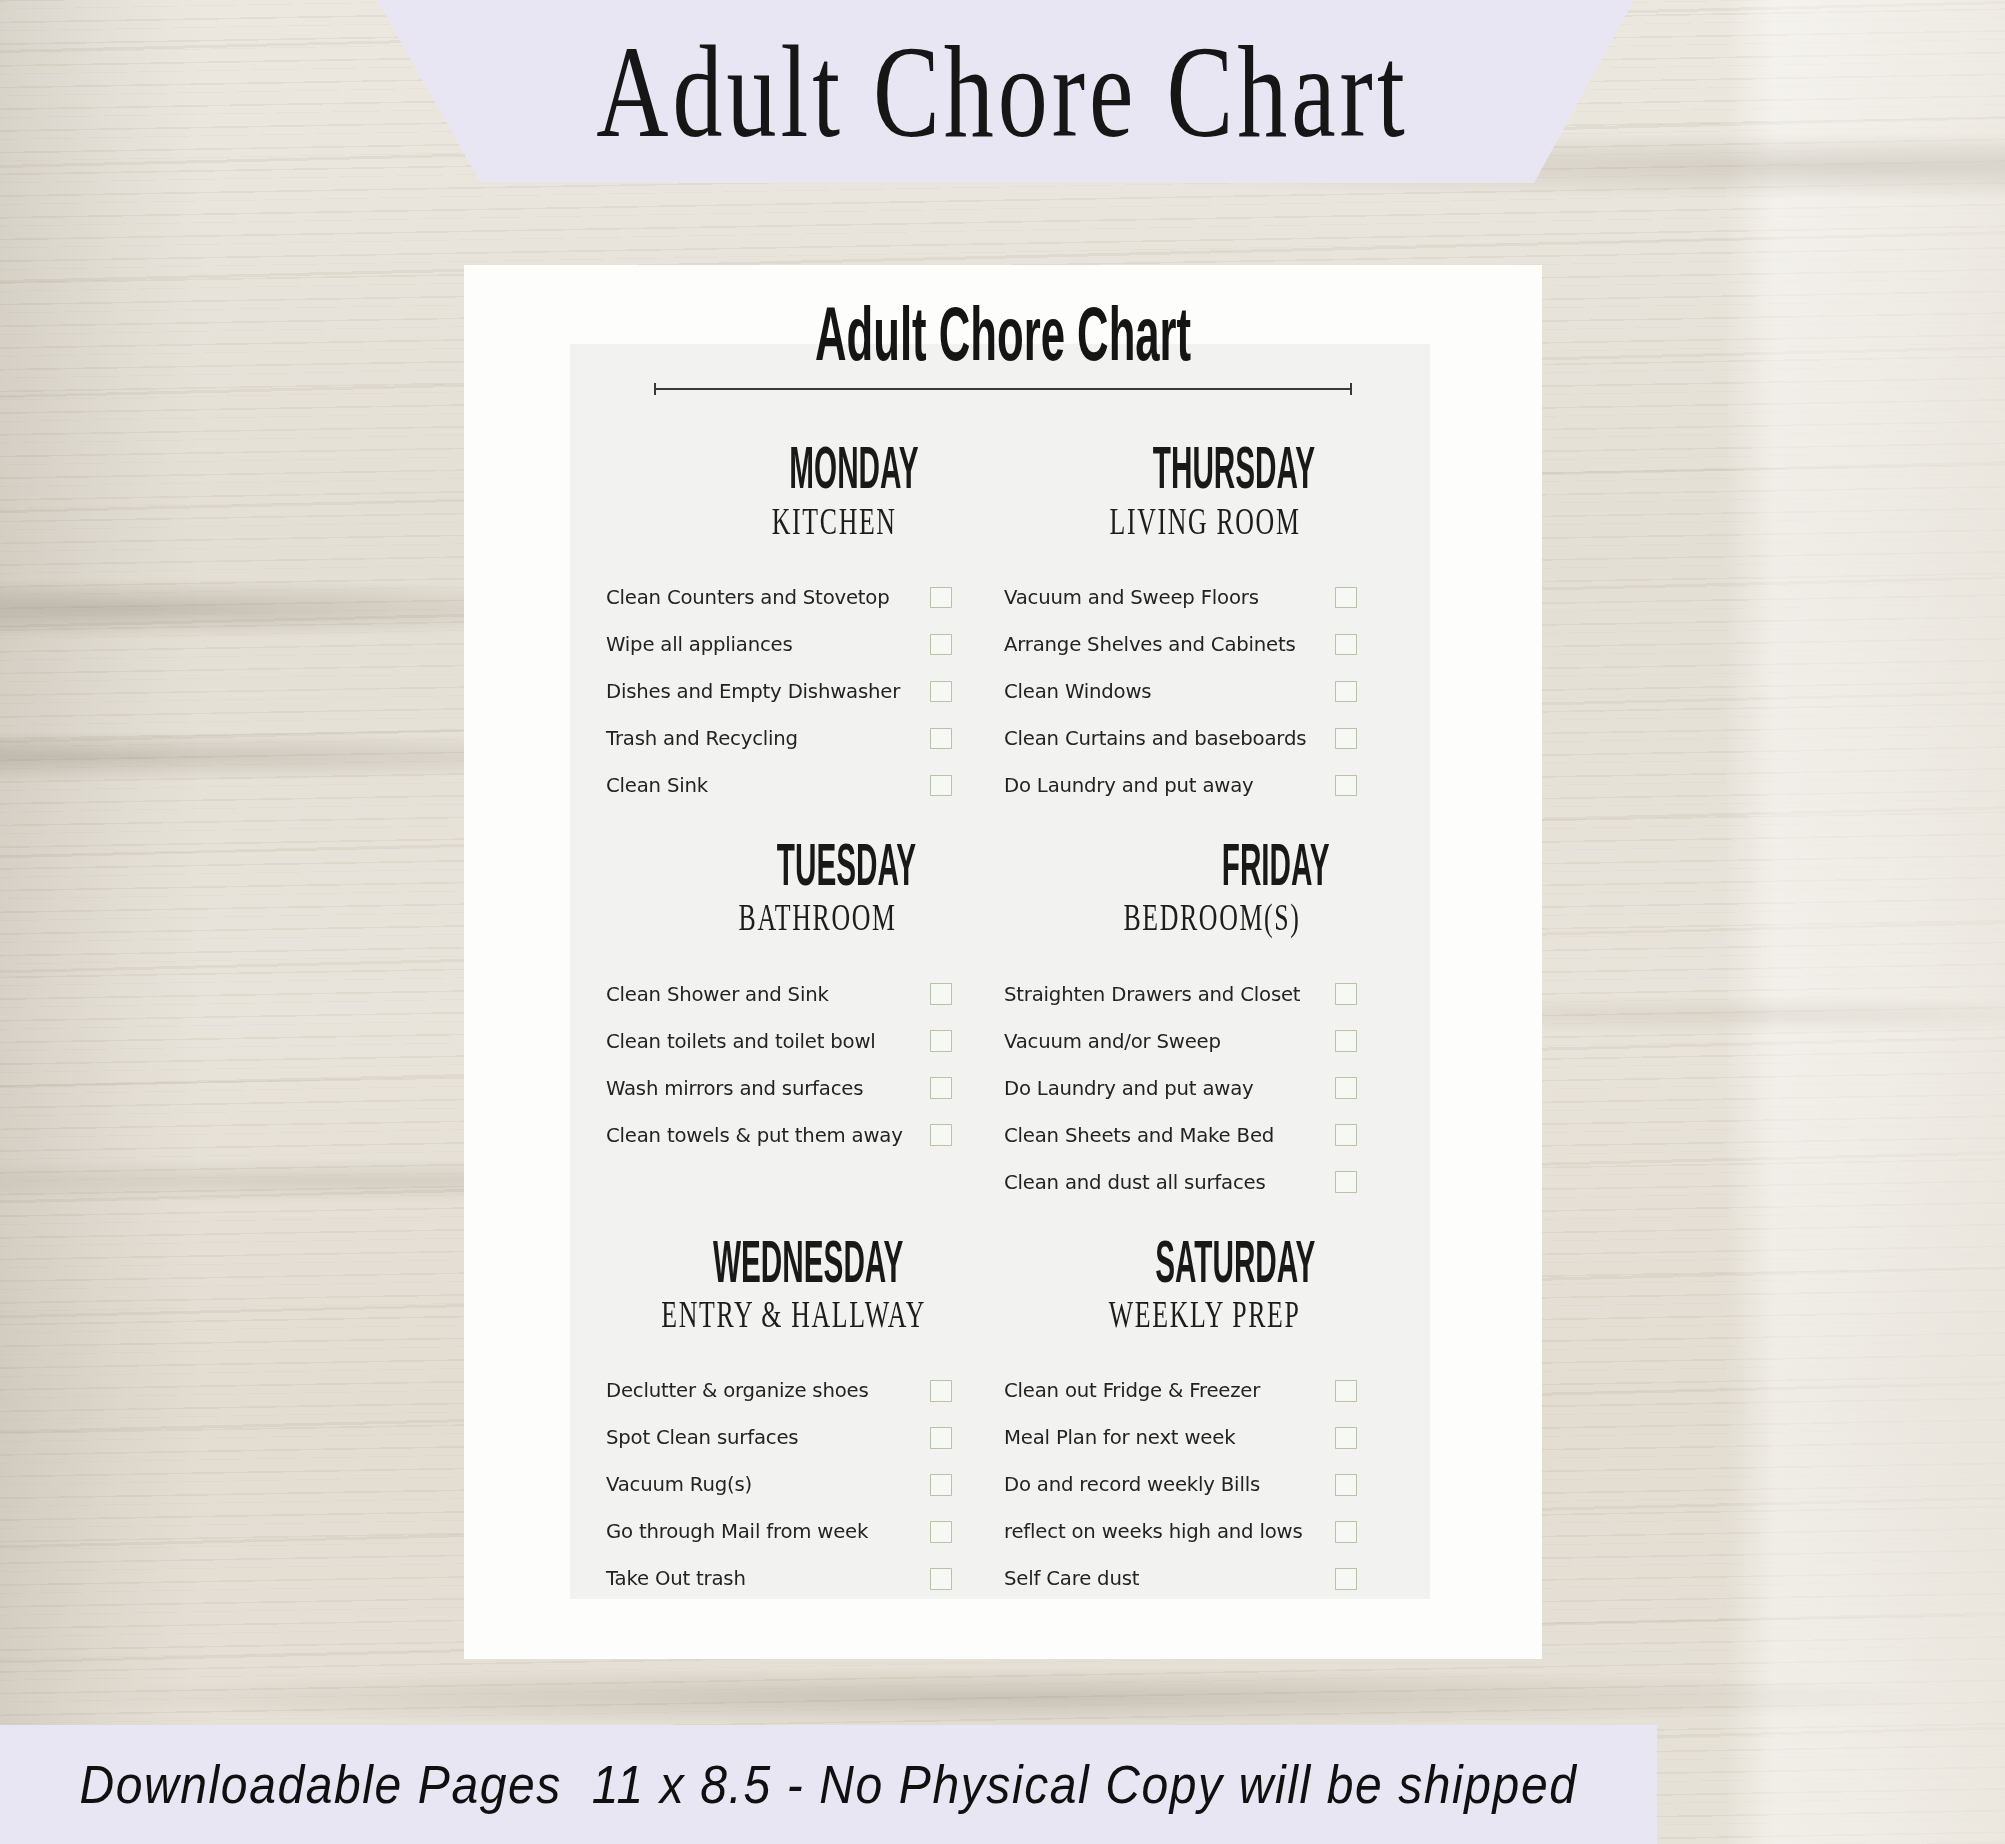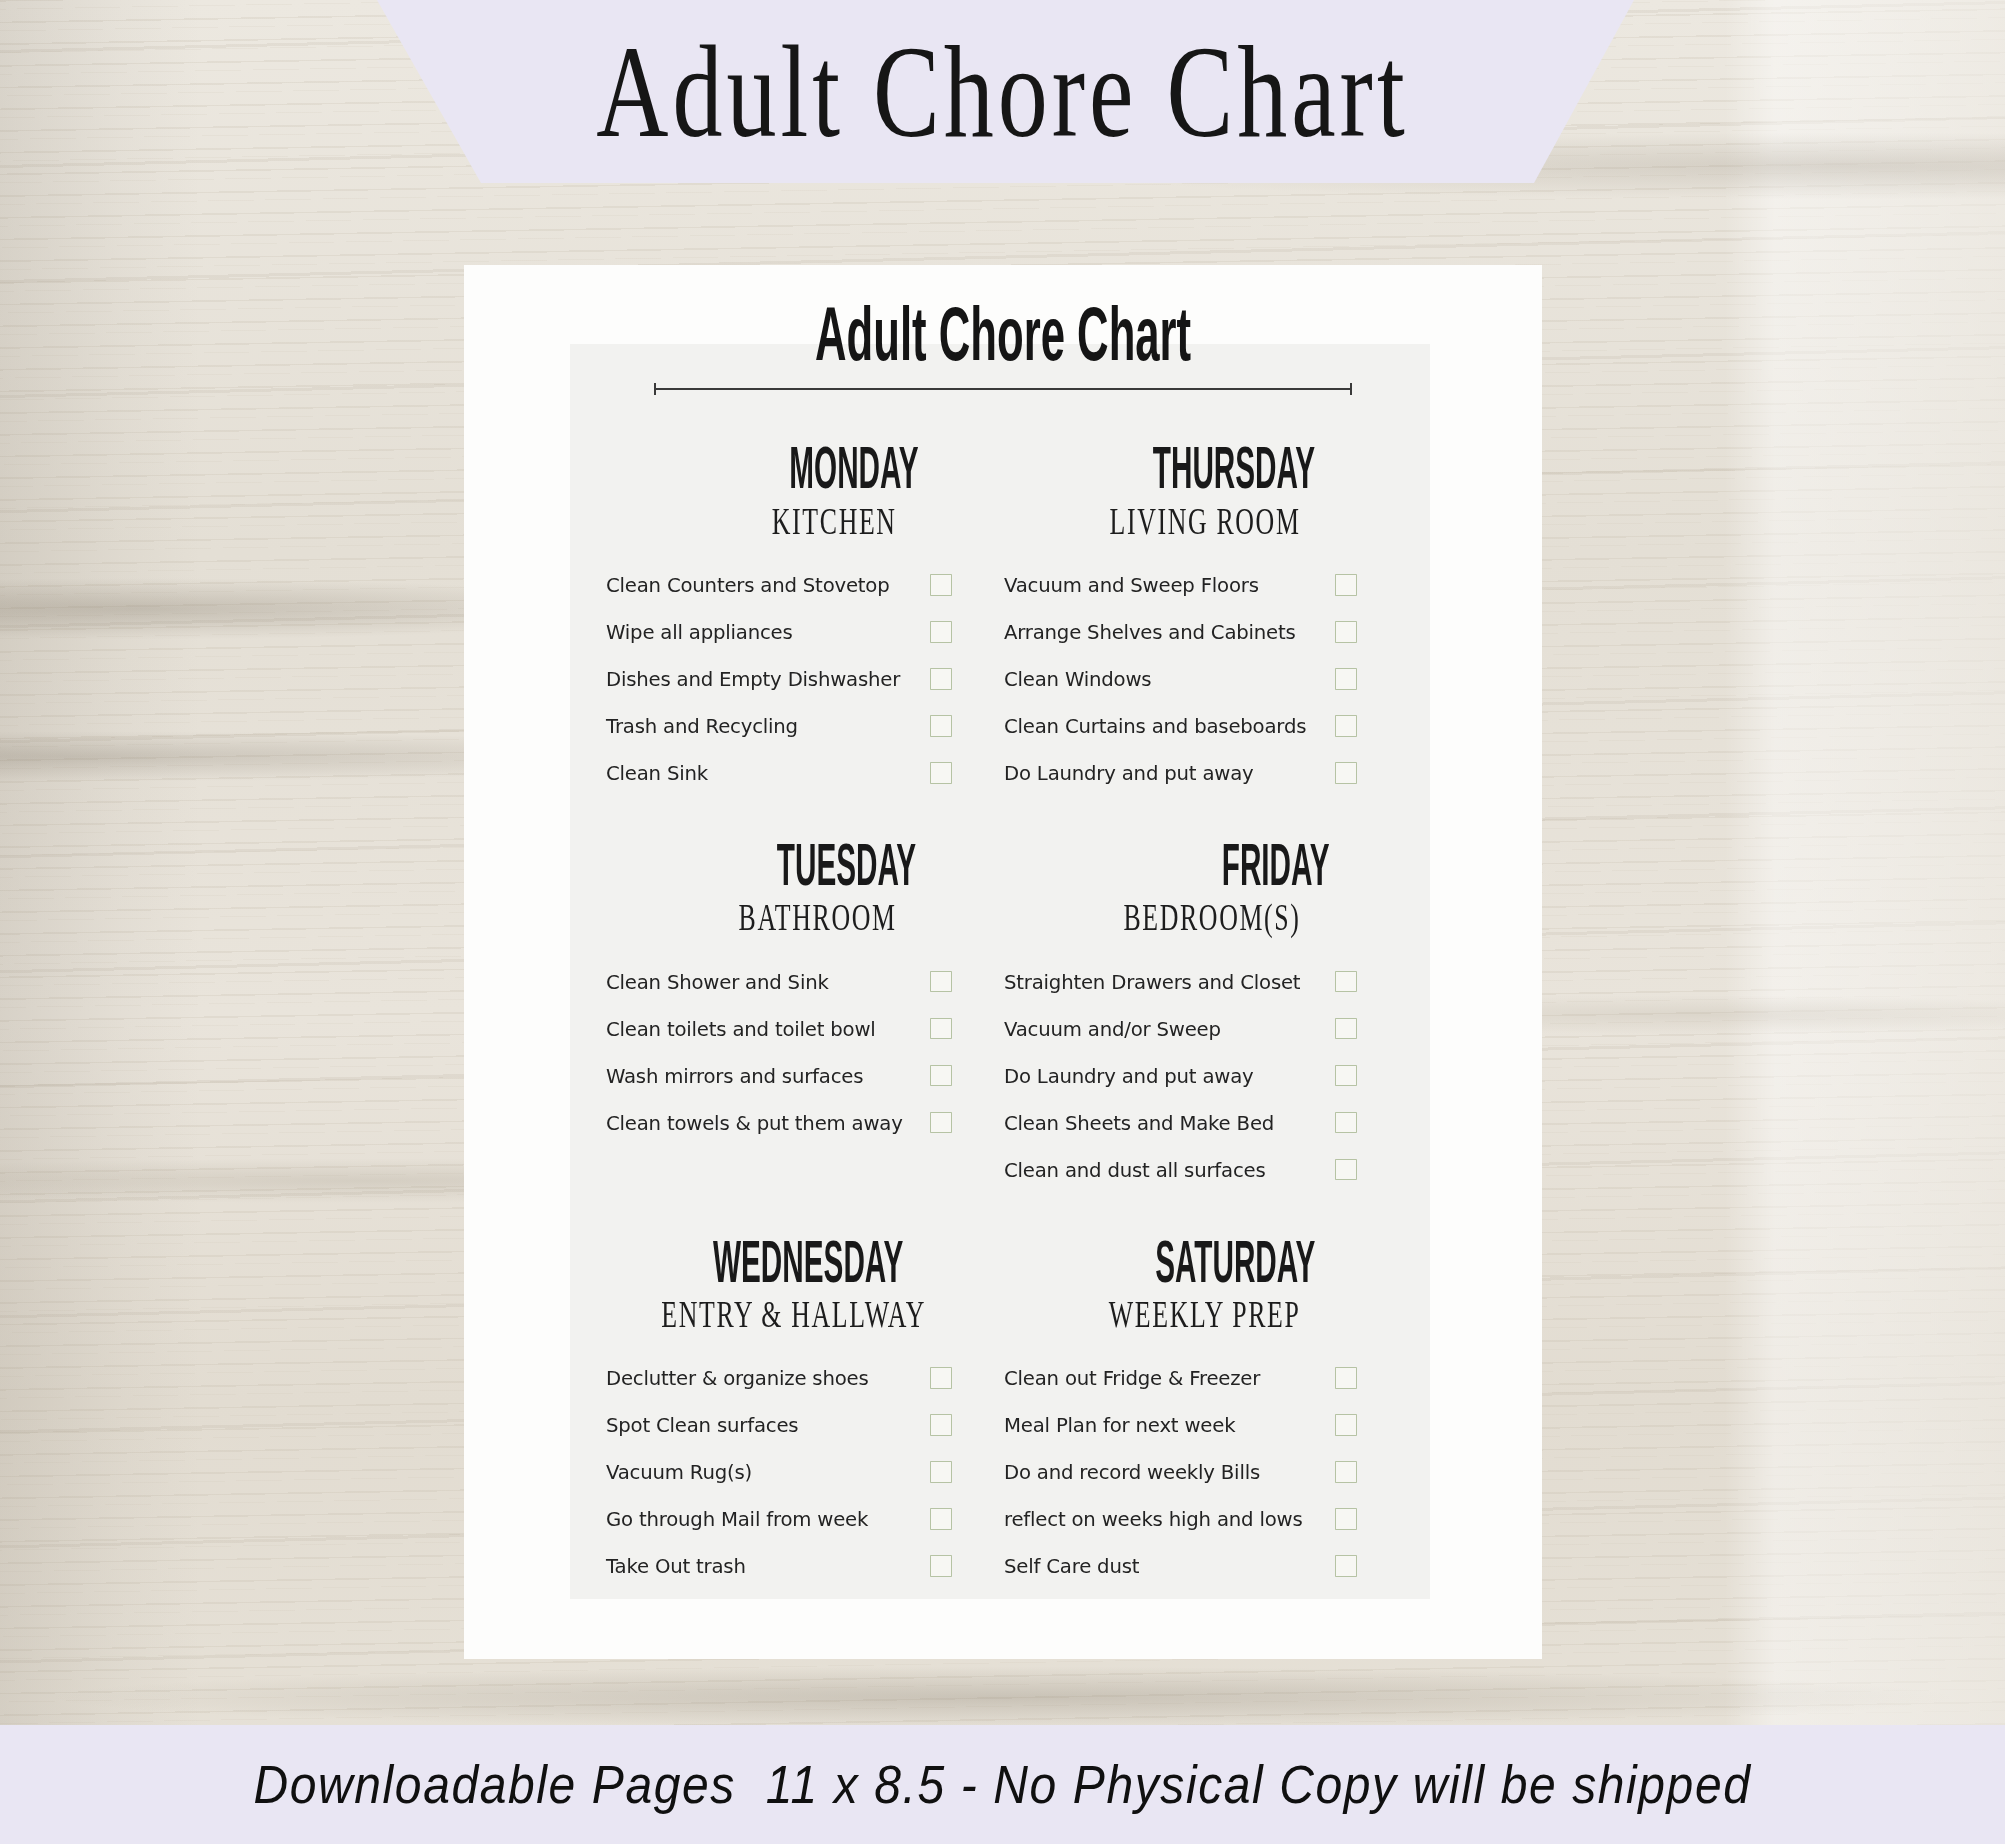--- a/index.html
+++ b/index.html
@@ -65,33 +65,33 @@
   .day-section{margin-bottom:29px;}
   .sec-head{text-align:right;margin-bottom:30.5px;}
   .day{font-family:"Liberation Sans",sans-serif;font-weight:bold;font-size:45px;line-height:54px;color:#191919;white-space:nowrap;}
   .day-squish{display:inline-block;transform:scale(0.66,1.32);white-space:nowrap;}
   .area{
     display:block;margin-top:3.2px;font-family:"Liberation Serif",serif;
     font-size:38px;line-height:45px;letter-spacing:2.4px;color:#1d1d1d;
     transform:scaleX(0.68);white-space:nowrap;
   }
   ul.chores{list-style:none;margin:0;padding:0;}
-  .chore{height:47px;display:flex;justify-content:space-between;}
+  .chore{height:47px;display:flex;align-items:center;justify-content:space-between;}
   .chore-label{
     font-family:"DejaVu Sans",sans-serif;font-size:19.7px;color:#232323;
     letter-spacing:-0.2px;white-space:nowrap;
   }
   .checkbox{
     width:21.7px;height:21.7px;box-sizing:border-box;flex:0 0 21.7px;
     border:1.6px solid #b6c3a4;background:#f7f7f3;border-radius:0.8px;
   }
 
   
   .bottom-banner{
-    position:absolute;left:0;bottom:0;width:2005px;height:120px;
+    position:absolute;left:0;bottom:0;width:1657px;height:120px;
     background:#e9e6f3;display:flex;align-items:center;justify-content:center;
   }
   .bottom-banner-text{
     display:inline-block;font-family:"Liberation Sans",sans-serif;font-style:italic;
     font-size:48px;line-height:1;letter-spacing:1.6px;color:#101010;
     transform:scaleY(1.1);white-space:pre;
   }
 </style>
 </head>
 <body>

